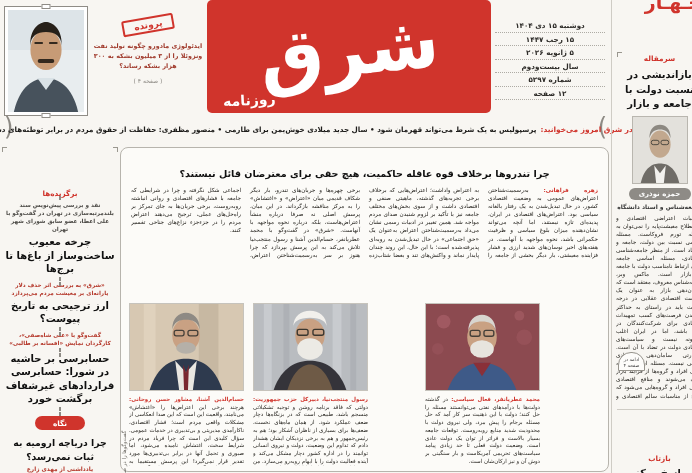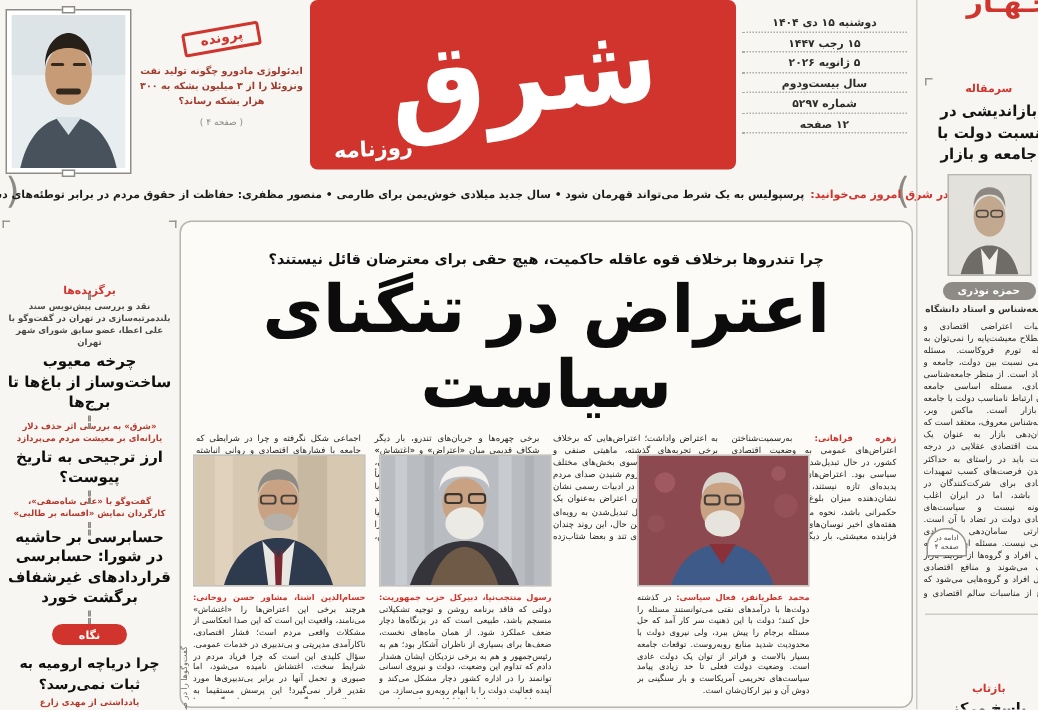--- a/index.html
+++ b/index.html
@@ -21,21 +21,21 @@
          font-size:9px; font-weight:bold; padding:1px 10px; border-radius:2px; letter-spacing:1px;}
   .dossier .lead{margin-top:8px; font-size:6.4px; line-height:10px; font-weight:bold; color:#a03a2c;}
   .dossier .head{margin-top:5px; font-size:15px; font-weight:800; color:#101010;}
   .dossier .pref{margin-top:6px; font-size:6px; color:#8a8781;}
 
   .masthead{position:absolute; left:207px; top:0; width:284px; height:113px; background:var(--red); border-radius:5px;}
   .masthead .mt{position:absolute; top:44%; left:50%; transform:translate(-50%,-50%) rotate(-6deg);
                 color:#fff; font-size:72px; font-weight:bold; line-height:1; white-space:nowrap;}
   .masthead .ms{position:absolute; left:16px; bottom:5px; color:#fff; font-size:14px; font-weight:bold; transform:rotate(-3deg);}
 
-  .dateline{position:absolute; left:495px; top:8px; width:110px;}
+  .dateline{position:absolute; left:495px; top:19px; width:110px;}
   .dateline .row{font-size:7.2px; color:#2e2c29; text-align:center; padding:2px 0 1.5px; border-bottom:1px dotted #aeaba4; font-weight:bold;}
 
   
   .sidebar{position:absolute; left:611px; top:0; width:97px; height:473px; border-left:1px solid var(--line); border-right:1px solid #404040; padding:0 4px;}
   .corner-word{position:relative; height:14px; overflow:hidden;}
   .corner-word span{position:absolute; top:-9px; right:1px; color:var(--red); font-size:19px; font-weight:bold; letter-spacing:2px; white-space:nowrap;}
   .orn{margin:2px 6px 3px; position:relative;}
   .orn .lbl{display:block; text-align:center; color:var(--red); font-size:7.3px; font-weight:bold; margin-bottom:2px;margin-top:40px;}
   .tick{position:relative; height:4px; border-bottom:1px solid #8d8a84;}
   .tick::before,.tick::after{content:""; position:absolute; bottom:0; width:1px; height:4px; background:#8d8a84;}
@@ -157,21 +157,20 @@
   <div class="mini"><span class="tick"></span><span class="tick dn"></span></div>
   <div class="ttl">حسابرسی بر حاشیه در شورا: حسابرسی قراردادهای غیرشفاف برگشت خورد</div>
   <div class="mini"><span class="tick"></span><span class="tick dn"></span></div>
   <span class="badge">نگاه</span>
   <div class="ttl" style="font-size:9.3px">چرا دریاچه ارومیه به ثبات نمی‌رسد؟</div>
   <div class="by">یادداشتی از مهدی زارع</div>
 </div>
 
 <div class="mainbox">
   <div class="mb-kick">چرا تندروها برخلاف قوه عاقله حاکمیت، هیچ حقی برای معترضان قائل نیستند؟</div>
-  <div class="mb-head">اعتراض در تنگنای سیاست</div>
   <div class="mb-body">
     <span class="byline">زهره فراهانی:</span>
     <span>به‌رسمیت‌شناختن اعتراض‌های عمومی به وضعیت اقتصادی کشور، در حال تبدیل‌شدن به یک رفتار بالغانه سیاسی بود. اعتراض‌های اقتصادی در ایران، پدیده‌ای تازه نیستند، اما آنچه می‌تواند نشان‌دهنده میزان بلوغ سیاسی و ظرفیت حکمرانی باشد، نحوه مواجهه با آنهاست. در هفته‌های اخیر نوسان‌های شدید ارزی و فشار فزاینده معیشتی، بار دیگر بخشی از جامعه را به اعتراض واداشت؛ اعتراض‌هایی که برخلاف برخی تجربه‌های گذشته، ماهیتی صنفی و اقتصادی داشت و از سوی بخش‌های مختلف جامعه نیز با تأکید بر لزوم شنیدن صدای مردم مواجه شد. همین تغییر در ادبیات رسمی نشان می‌داد به‌رسمیت‌شناختن اعتراض به‌عنوان یک «حق اجتماعی» در حال تبدیل‌شدن به رویه‌ای پذیرفته‌شده است؛ با این حال، این روند چندان پایدار نماند و واکنش‌های تند و بعضا شتاب‌زده برخی چهره‌ها و جریان‌های تندرو، بار دیگر شکاف قدیمی میان «اعتراض» و «اغتشاش» را به مرکز مناقشه بازگرداند. در این میان، پرسش اصلی نه صرفا درباره منشأ اعتراض‌هاست، بلکه درباره نحوه مواجهه با آنهاست. «شرق» در گفت‌وگو با محمد عطریانفر، حسام‌الدین آشنا و رسول منتجب‌نیا تلاش می‌کند به این پرسش بپردازد که چرا هنوز بر سر به‌رسمیت‌شناختن اعتراض، اجماعی شکل نگرفته و چرا در شرایطی که جامعه با فشارهای اقتصادی و روانی انباشته روبه‌روست، برخی جریان‌ها به جای تمرکز بر راه‌حل‌های عملی، ترجیح می‌دهند اعتراض مردم را در جزءجزء نزاع‌های جناحی تفسیر کنند.</span>
   </div>
 
   <div class="pcol p1">
     <div class="ph">
       <svg viewBox="0 0 115 88" preserveAspectRatio="none">
         <rect width="115" height="88" fill="#8c4a50"></rect>
         <circle cx="18" cy="18" r="7" fill="#a86068" opacity=".7"></circle>

